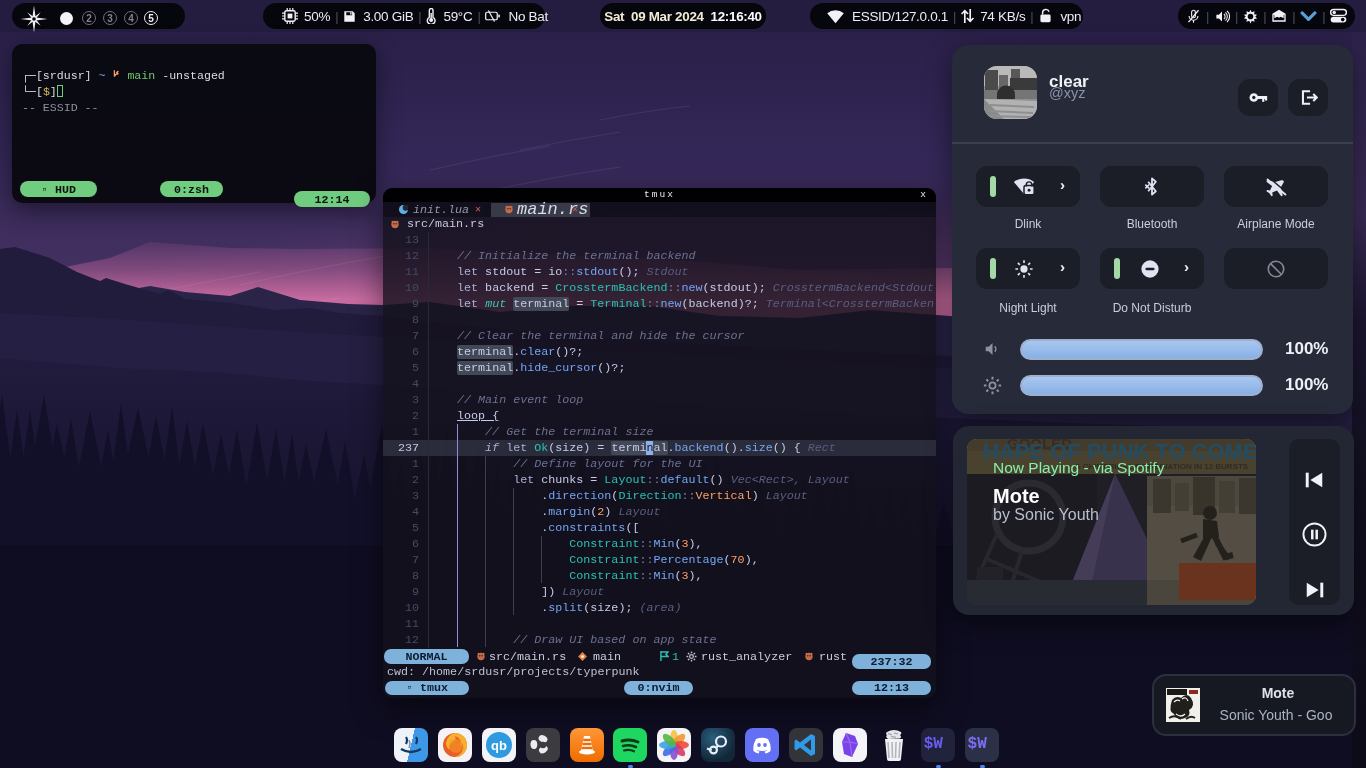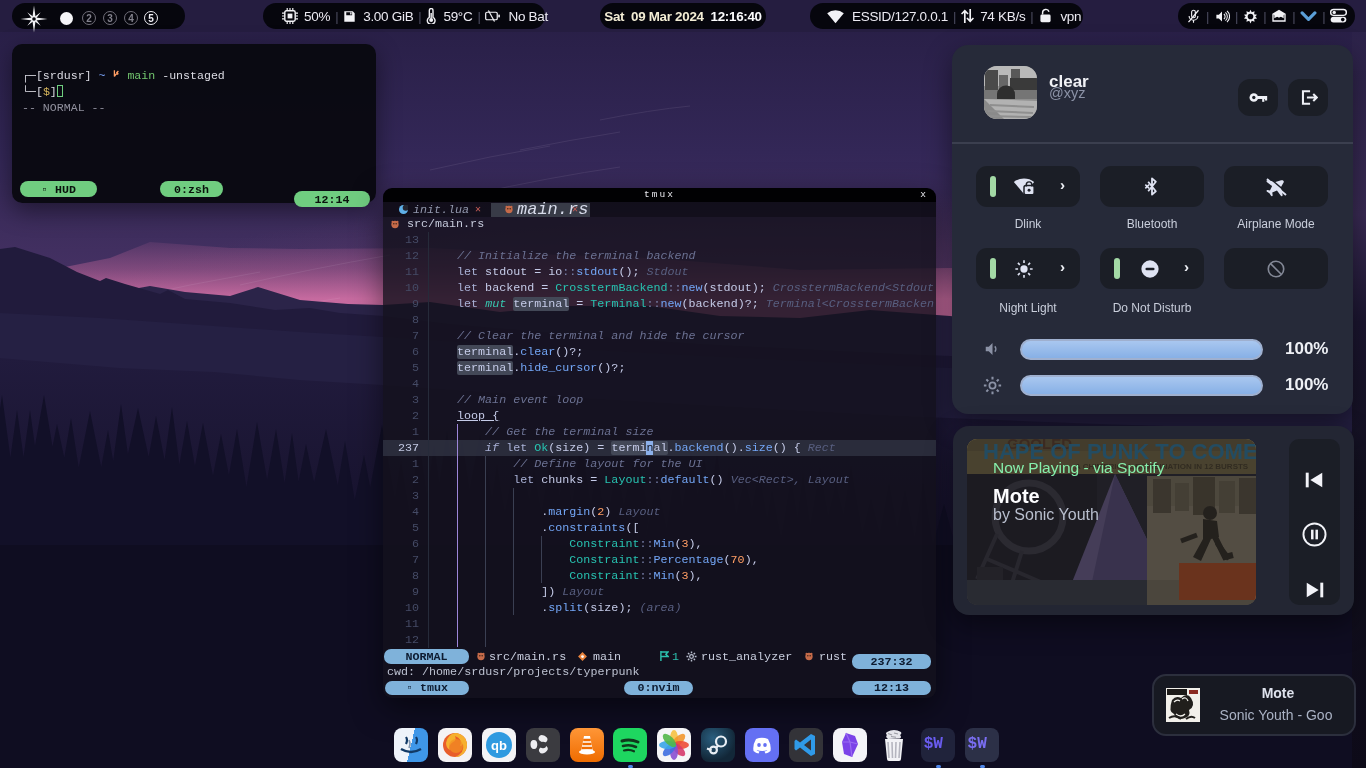--- a/index.html
+++ b/index.html
@@ -212,21 +212,21 @@
           <circle cx="19.5" cy="17.5" r="2.8" fill="#06060d"></circle>
         </svg>
  </div>
 </div>
 
 <div id="hud">
  <div style="position:absolute;left:10px;top:25px;white-space:pre"><span style="color:#dcdce4">┌─[srdusr] </span><span style="color:#7aa2f7">~ </span><svg width="8" height="12" viewBox="0 0 10 14" style="margin-bottom:-2px">
           <path d="M3,1 v8 M3,9 a6,6 0 0 1 5,-4 M8,2 l-2,2 2,2" stroke="#ff9e64" stroke-width="1.6" fill="none"></path>
         </svg><span style="color:#73c76f"> main</span><span style="color:#dcdce4"> -unstaged</span></div>
  <div style="position:absolute;left:10px;top:41px;white-space:pre"><span style="color:#dcdce4">└─[</span><span style="color:#d9b85c">$</span><span style="color:#dcdce4">]</span><span style="display:inline-block;width:6px;height:12px;border:1.5px solid #6fcf7f;margin-bottom:-2px"></span></div>
- <div style="position:absolute;left:10px;top:57px;color:#90909d">-- NORMAL --</div>
+ <div style="position:absolute;left:10px;top:57px;color:#90909d">-- ESSID --</div>
  <div class="gpill" style="left:8px;top:137px;width:77px">▫ HUD</div>
  <div class="gpill" style="left:148px;top:137px;width:63px">0:zsh</div>
  <div class="gpill" style="left:282px;top:147px;width:76px">12:14</div>
 </div>
 
 <div id="twin">
  <div id="ttitle">tmux<span style="position:absolute;right:10px;letter-spacing:0">x</span></div>
  <div id="tbody">
 
   <div style="position:absolute;top:0;left:0;width:553px;height:15px;background:rgba(8,7,13,0.45)"></div>
@@ -273,30 +273,30 @@
   <div class="crow" style="top:126px"><span class="ln">7</span><span class="cd"><span class="cm">    // Clear the terminal and hide the cursor</span></span></div>
   <div class="crow" style="top:142px"><span class="ln">6</span><span class="cd"><span class="wh">    </span><span class="wh hlw">terminal</span><span class="wh">.</span><span class="fn">clear</span><span class="wh">()?;</span></span></div>
   <div class="crow" style="top:158px"><span class="ln">5</span><span class="cd"><span class="wh">    </span><span class="wh hlw">terminal</span><span class="wh">.</span><span class="fn">hide_cursor</span><span class="wh">()?;</span></span></div>
   <div class="crow" style="top:174px"><span class="ln">4</span></div>
   <div class="crow" style="top:190px"><span class="ln">3</span><span class="cd"><span class="cm">    // Main event loop</span></span></div>
   <div class="crow" style="top:206px"><span class="ln">2</span><span class="cd"><span class="wh">    </span><span class="wh" style="text-decoration:underline">loop {</span></span></div>
   <div class="crow" style="top:222px"><span class="ln">1</span><span class="cd"><span class="cm">        // Get the terminal size</span></span></div>
   <div class="crow" style="top:238px"><span class="ln" style="color:#c2c8e2">237</span><span class="cd"><span class="wh">        </span><span class="kw it">if</span><span class="wh"> </span><span class="kw">let</span><span class="wh"> </span><span class="ty">Ok</span><span class="wh">(size) = </span><span class="wh hlw">termi<span style="background:#8cb0ea;color:#10121c">n</span>al</span><span class="wh">.</span><span class="fn">backend</span><span class="wh">().</span><span class="fn">size</span><span class="wh">() { </span><span class="gh">Rect</span></span></div>
   <div class="crow" style="top:254px"><span class="ln">1</span><span class="cd"><span class="cm">            // Define layout for the UI</span></span></div>
   <div class="crow" style="top:270px"><span class="ln">2</span><span class="cd"><span class="wh">            </span><span class="kw">let</span><span class="wh"> chunks = </span><span class="ty">Layout</span><span class="pn">::</span><span class="fn">default</span><span class="wh">()</span><span class="gh"> Vec&lt;Rect&gt;, Layout</span></span></div>
-  <div class="crow" style="top:286px"><span class="ln">3</span></div>
+  <div class="crow" style="top:286px"><span class="ln">3</span><span class="cd"><span class="wh">                .</span><span class="fn">direction</span><span class="wh">(</span><span class="ty">Direction</span><span class="pn">::</span><span class="nm">Vertical</span><span class="wh">)</span><span class="gh"> Layout</span></span></div>
   <div class="crow" style="top:302px"><span class="ln">4</span><span class="cd"><span class="wh">                .</span><span class="fn">margin</span><span class="wh">(</span><span class="nm">2</span><span class="wh">)</span><span class="gh"> Layout</span></span></div>
   <div class="crow" style="top:318px"><span class="ln">5</span><span class="cd"><span class="wh">                .</span><span class="fn">constraints</span><span class="wh">([</span></span></div>
   <div class="crow" style="top:334px"><span class="ln">6</span><span class="cd"><span class="wh">                    </span><span class="ty">Constraint</span><span class="pn">::</span><span class="fn">Min</span><span class="wh">(</span><span class="nm">3</span><span class="wh">),</span></span></div>
   <div class="crow" style="top:350px"><span class="ln">7</span><span class="cd"><span class="wh">                    </span><span class="ty">Constraint</span><span class="pn">::</span><span class="fn">Percentage</span><span class="wh">(</span><span class="nm">70</span><span class="wh">),</span></span></div>
   <div class="crow" style="top:366px"><span class="ln">8</span><span class="cd"><span class="wh">                    </span><span class="ty">Constraint</span><span class="pn">::</span><span class="fn">Min</span><span class="wh">(</span><span class="nm">3</span><span class="wh">),</span></span></div>
   <div class="crow" style="top:382px"><span class="ln">9</span><span class="cd"><span class="wh">                ])</span><span class="gh"> Layout</span></span></div>
   <div class="crow" style="top:398px"><span class="ln">10</span><span class="cd"><span class="wh">                .</span><span class="fn">split</span><span class="wh">(size);</span><span class="gh"> (area)</span></span></div>
   <div class="crow" style="top:414px"><span class="ln">11</span></div>
-  <div class="crow" style="top:430px"><span class="ln">12</span></div>
+  <div class="crow" style="top:430px"><span class="ln">12</span><span class="cd"><span class="cm">            // Draw UI based on app state</span></span></div>
 
   <div class="bpill" style="left:1px;top:447px;width:85px;height:15px">NORMAL</div>
   <svg style="position:absolute;left:93px;top:450px" width="10" height="9" viewBox="0 0 12 10">
           <circle cx="6" cy="5" r="4.4" fill="#c56a49"></circle>
           <circle cx="3" cy="1.6" r="1.2" fill="#c56a49"></circle>
           <circle cx="9" cy="1.6" r="1.2" fill="#c56a49"></circle>
           <circle cx="4.6" cy="4.2" r="0.9" fill="#3a2218"></circle>
           <circle cx="7.4" cy="4.2" r="0.9" fill="#3a2218"></circle>
         </svg>
   <span class="mono stxt" style="left:106px;top:447px">src/main.rs</span>

